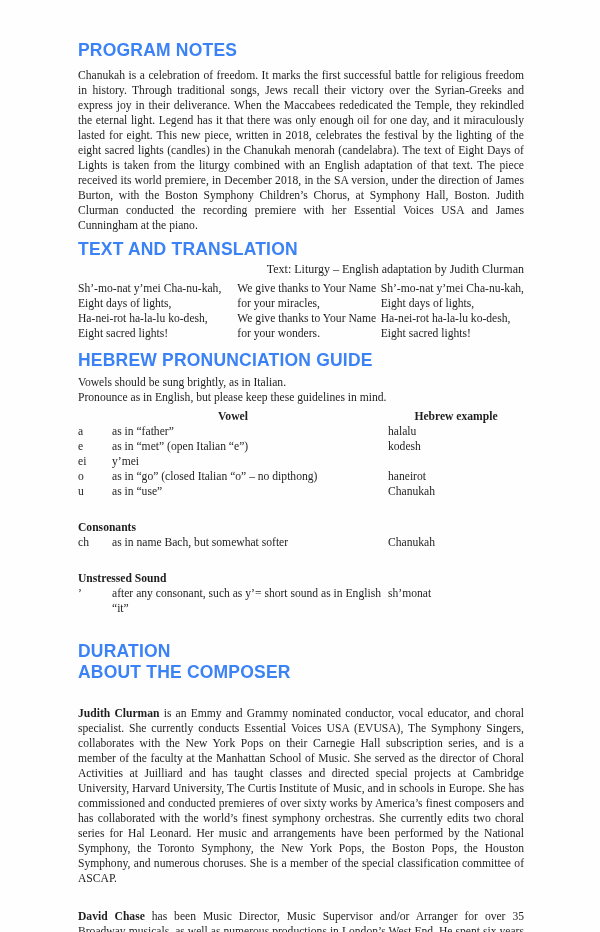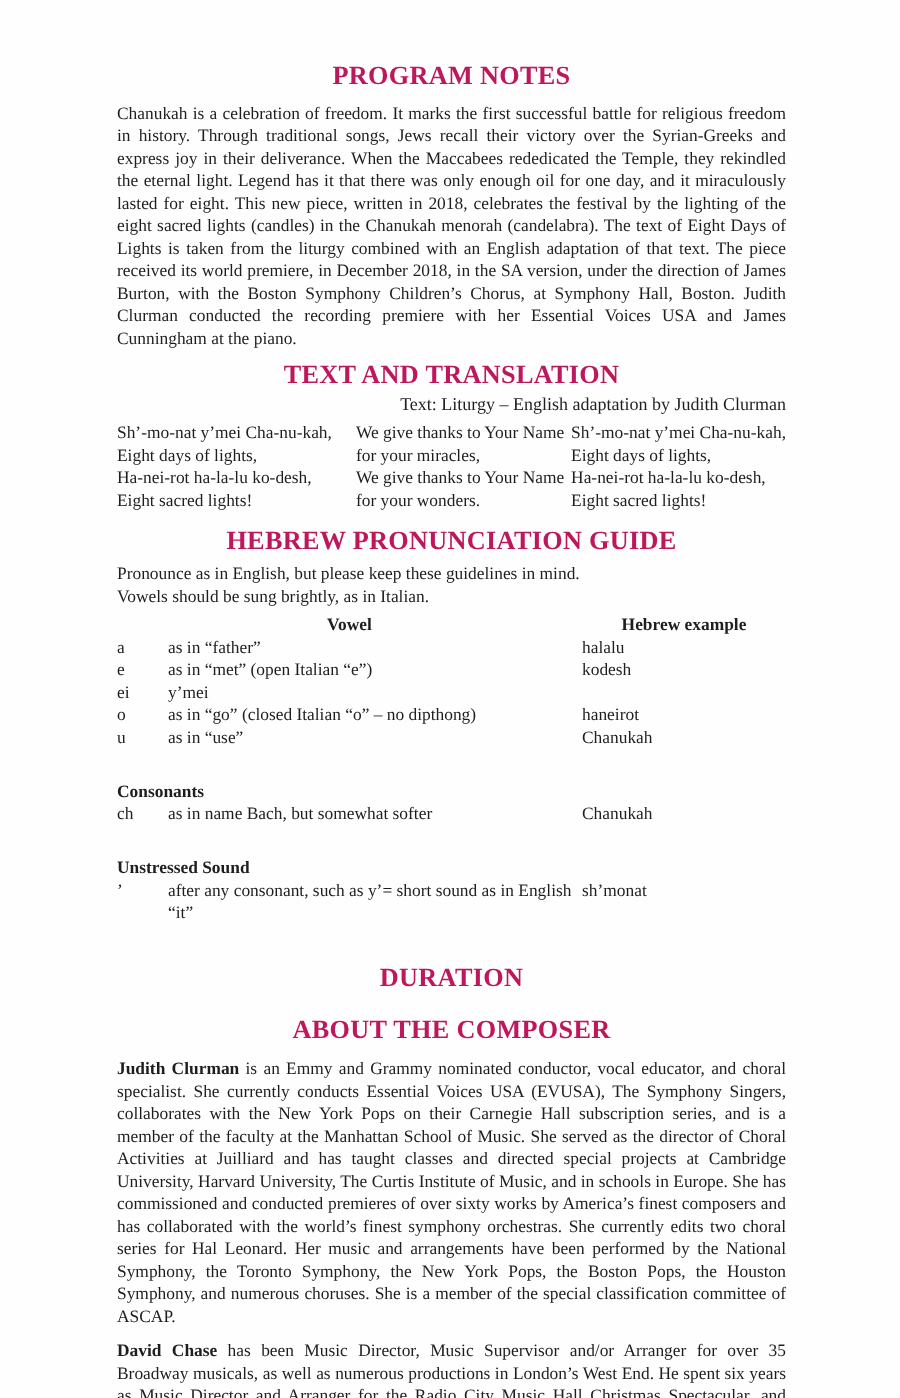--- a/index.html
+++ b/index.html
@@ -9,26 +9,26 @@
     height: 932px;
     margin: 0 auto;
     background: #fefefe;
     box-sizing: border-box;
     padding: 40px 76px 10px 78px;
     font-family: "Liberation Serif", serif;
     color: #1e1e1e;
     overflow: hidden;
   }
   .heading {
-    font-family: Liberation Serif, serif;
+    font-family: Liberation Sans, sans-serif;
     font-weight: bold;
     font-size: 17.5px;
     letter-spacing: 0.2px;
-    text-align: center;
-    color: #be185d;
+    text-align: left;
+    color: #3b82f6;
     margin: 0;
   }
   .body-text {
     font-size: 11.6px;
     line-height: 15px;
     text-align: justify;
   }
   .centered-line {
     font-size: 12px;
     line-height: 15px;
@@ -65,22 +65,22 @@
   .p-subhead {
     font-size: 11.6px;
     line-height: 15px;
     font-weight: bold;
     margin-top: 21px;
   }
   
   .dur-heading { margin-top: 25px; }
   .dur-value { margin-top: 4px; }
   
-  .atc-heading { margin-top: 14px; }
-  .atc-para { margin-top: 8px; font-family: Liberation Serif, serif; }
+  .atc-heading { }
+  .atc-para { margin-top: 23px; font-family: Liberation Serif, serif; }
   .seg-b { font-weight: bold; }
   .seg-i { font-style: italic; }
 </style>
 </head>
 <body>
 
 <div class="page">
 
   <div>
     <h1 class="heading pn-heading">PROGRAM NOTES</h1>
@@ -108,22 +108,22 @@
         <div>Eight days of lights,</div>
         <div>Ha-nei-rot ha-la-lu ko-desh,</div>
         <div>Eight sacred lights!</div>
       </div>
     </div>
   </div>
 
   <div>
     <h1 class="heading hpg-heading">HEBREW PRONUNCIATION GUIDE</h1>
     <div class="hpg-intro">
+      <div>Vowels should be sung brightly, as in Italian.</div>
       <div>Pronounce as in English, but please keep these guidelines in mind.</div>
-      <div>Vowels should be sung brightly, as in Italian.</div>
     </div>
 
     <div class="p-headrow">
       <div>Vowel</div>
       <div>Hebrew example</div>
     </div>
 
     <div class="p-row">
       <div>a</div>
       <div>as in “father”</div>

